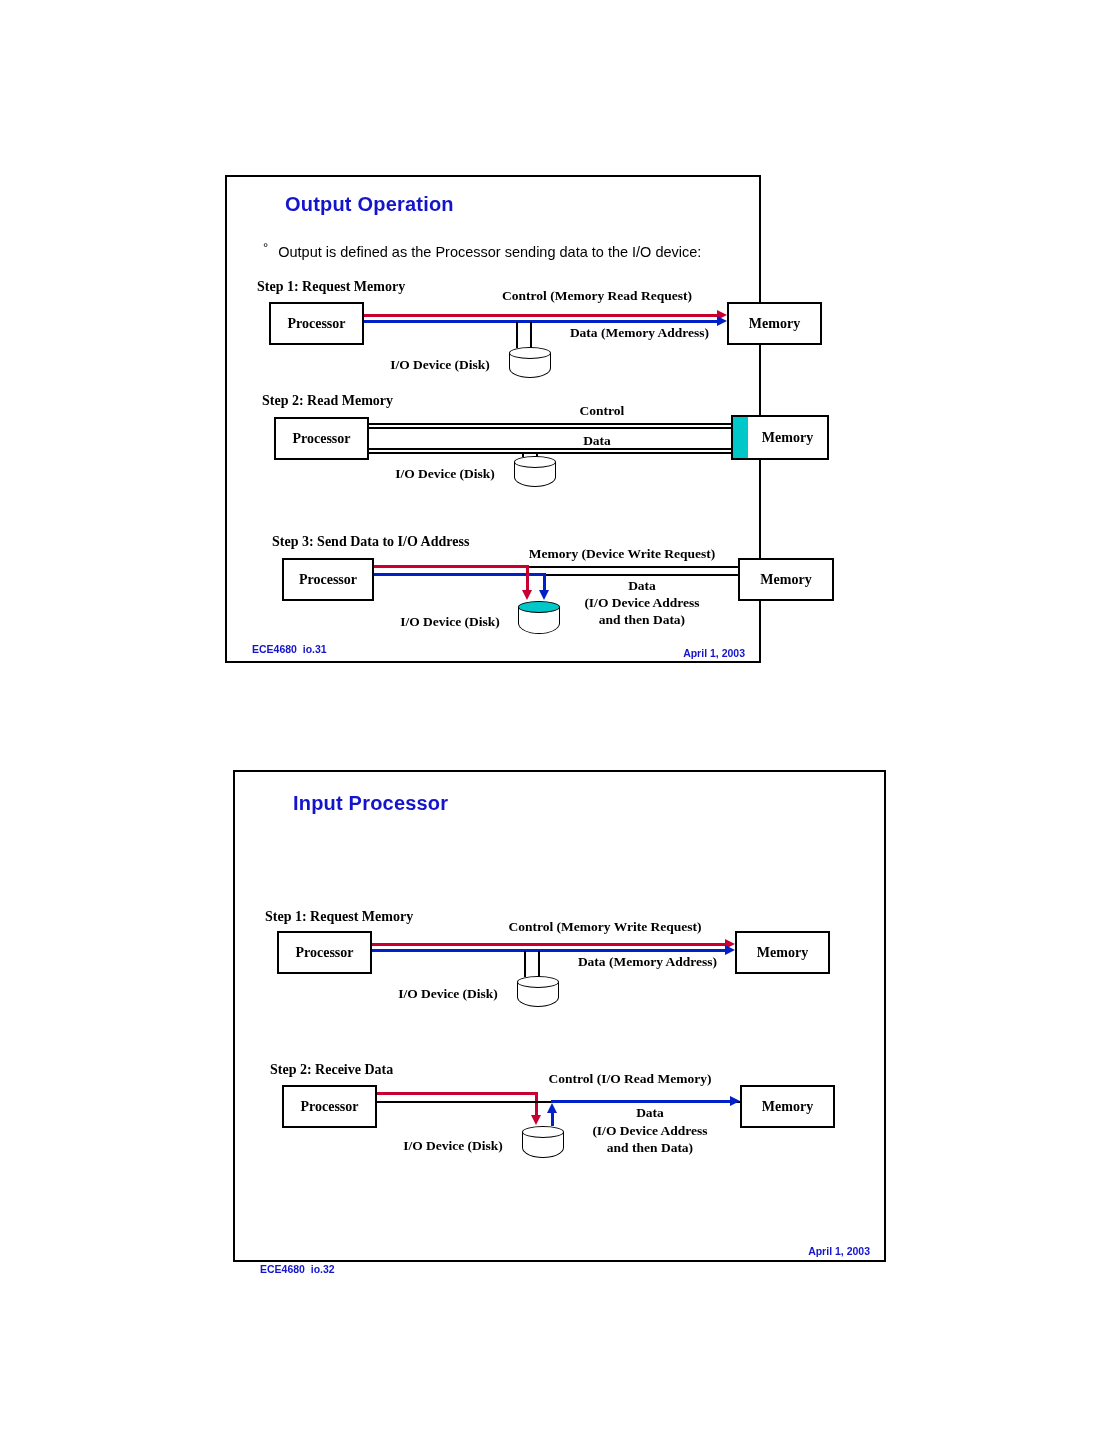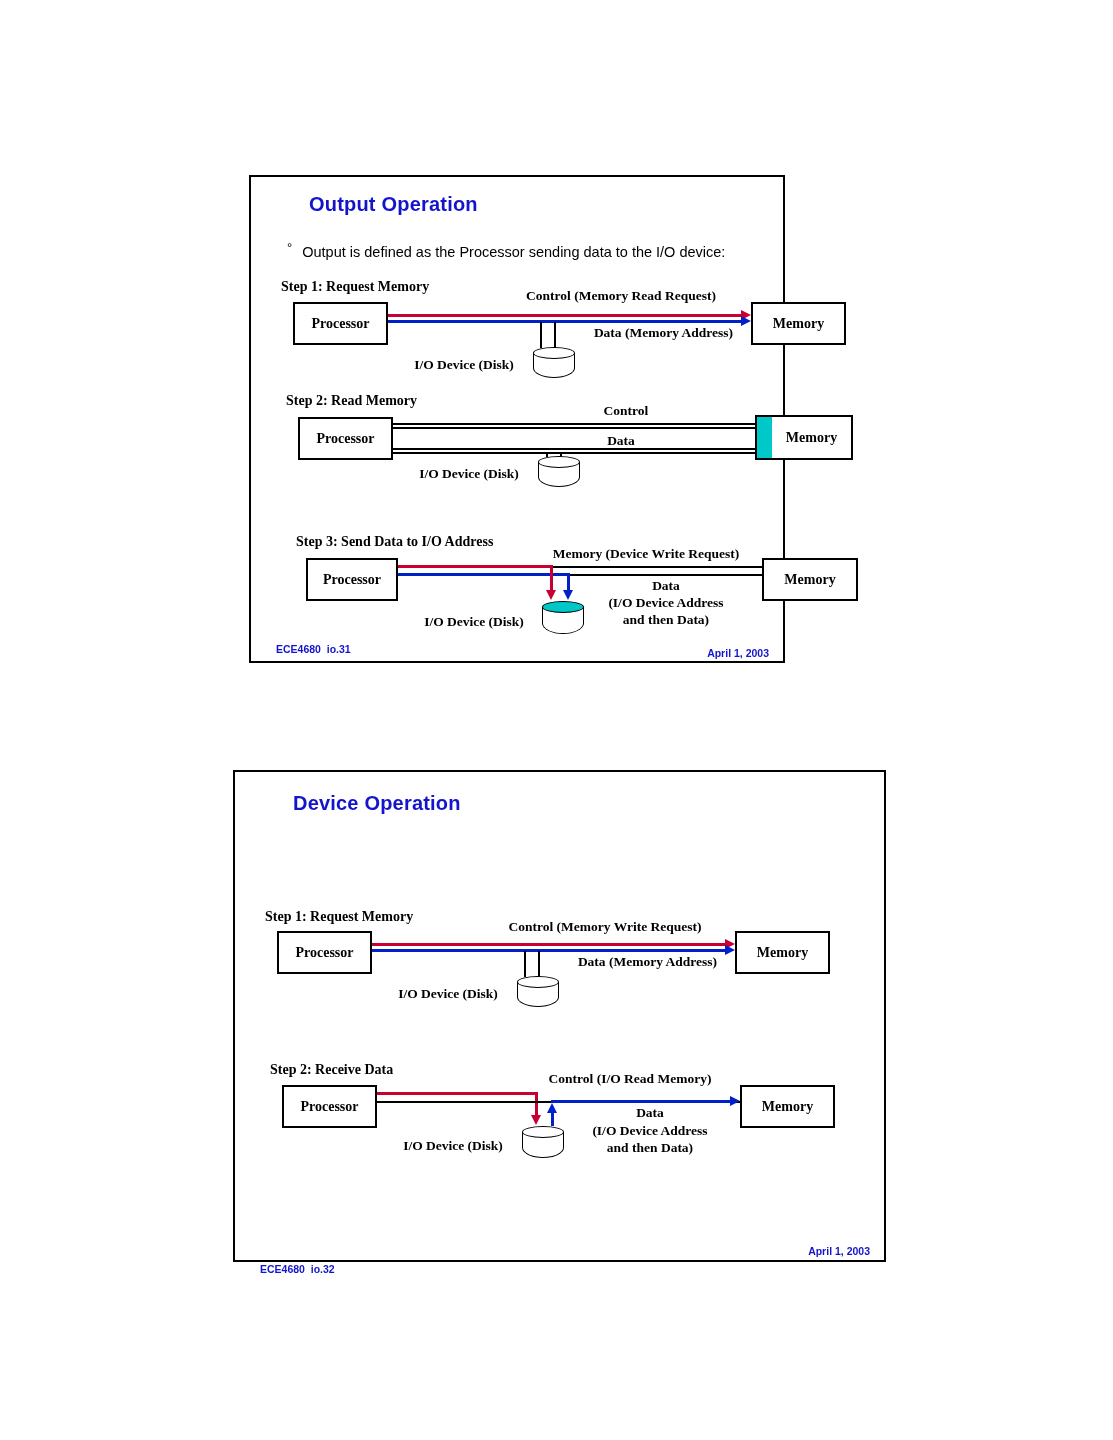--- a/index.html
+++ b/index.html
@@ -5,21 +5,21 @@
   :root{
     --title_blue:#1414cc;
     --line_red:#c80032;
     --line_blue:#0020c8;
     --teal:#00c8c8;
   }
   *{margin:0;padding:0;box-sizing:border-box}
   html,body{background:#fff}
   .page{position:relative;width:1113px;height:1440px;background:#fff;font-family:"Liberation Serif",serif;overflow:hidden}
   .slide{position:absolute;background:#fff;border:2px solid #000}
-  #slide1{left:249px;top:175px;width:536px;height:488px}
+  #slide1{left:225px;top:175px;width:536px;height:488px}
   #slide2{left:233px;top:770px;width:653px;height:492px}
   .slide>*{position:absolute}
   .title{font-family:"Liberation Sans",sans-serif;font-weight:bold;font-size:20px;color:var(--title_blue);letter-spacing:.2px}
   .bullet{font-family:"Liberation Sans",sans-serif;font-weight:normal;font-size:14.5px;color:#000;white-space:nowrap}
   .deg{font-size:13px;vertical-align:5px;margin-right:10px}
   .steplabel{font-weight:bold;font-size:14px;white-space:nowrap}
   .box{border:2px solid #000;display:flex;align-items:center;justify-content:center;font-weight:bold;font-size:14px;background:#fff}
   .box .strip{position:absolute;left:0;top:0;bottom:0;width:15px;background:var(--teal)}
   .lbl{font-weight:bold;font-size:13.5px;text-align:center;line-height:1.2;white-space:nowrap}
   .lbl-r{text-align:center}
@@ -119,21 +119,21 @@
       <div class="cyl-body"></div>
       <div class="cyl-top"></div>
     </div>
     <div class="lbl lbl-r" style="left:158px;top:437px;width:130px">I/O Device (Disk)</div>
 
     <div class="footer" style="left:25px;top:466px">ECE4680  io.31</div>
     <div class="footer" style="right:14px;top:470px">April 1, 2003</div>
   </section>
 
   <section class="slide" id="slide2">
-    <h1 class="title" style="left:58px;top:20px">Device Operation</h1>
+    <h1 class="title" style="left:58px;top:20px">Input Processor</h1>
 
 
     <div class="steplabel" style="left:30px;top:137px">Step 1: Request Memory</div>
     <div class="box" style="left:42px;top:159px;width:95px;height:43px">
         <span>Processor</span>
       </div>
     <div class="box" style="left:500px;top:159px;width:95px;height:43px">
         <span>Memory</span>
       </div>
     <div class="lbl" style="left:255px;top:147px;width:230px">Control (Memory Write Request)</div>

